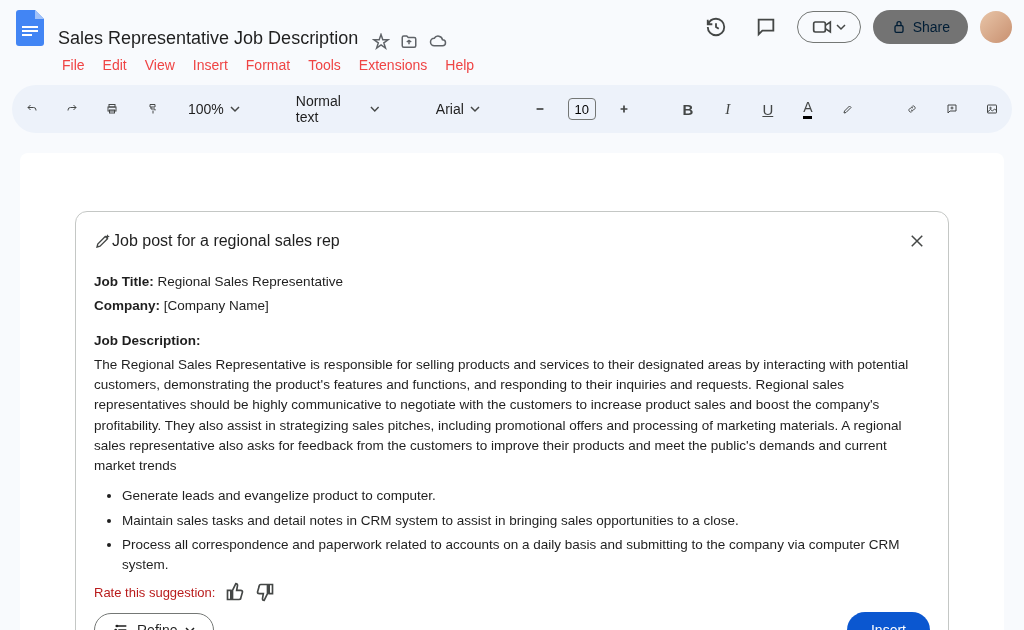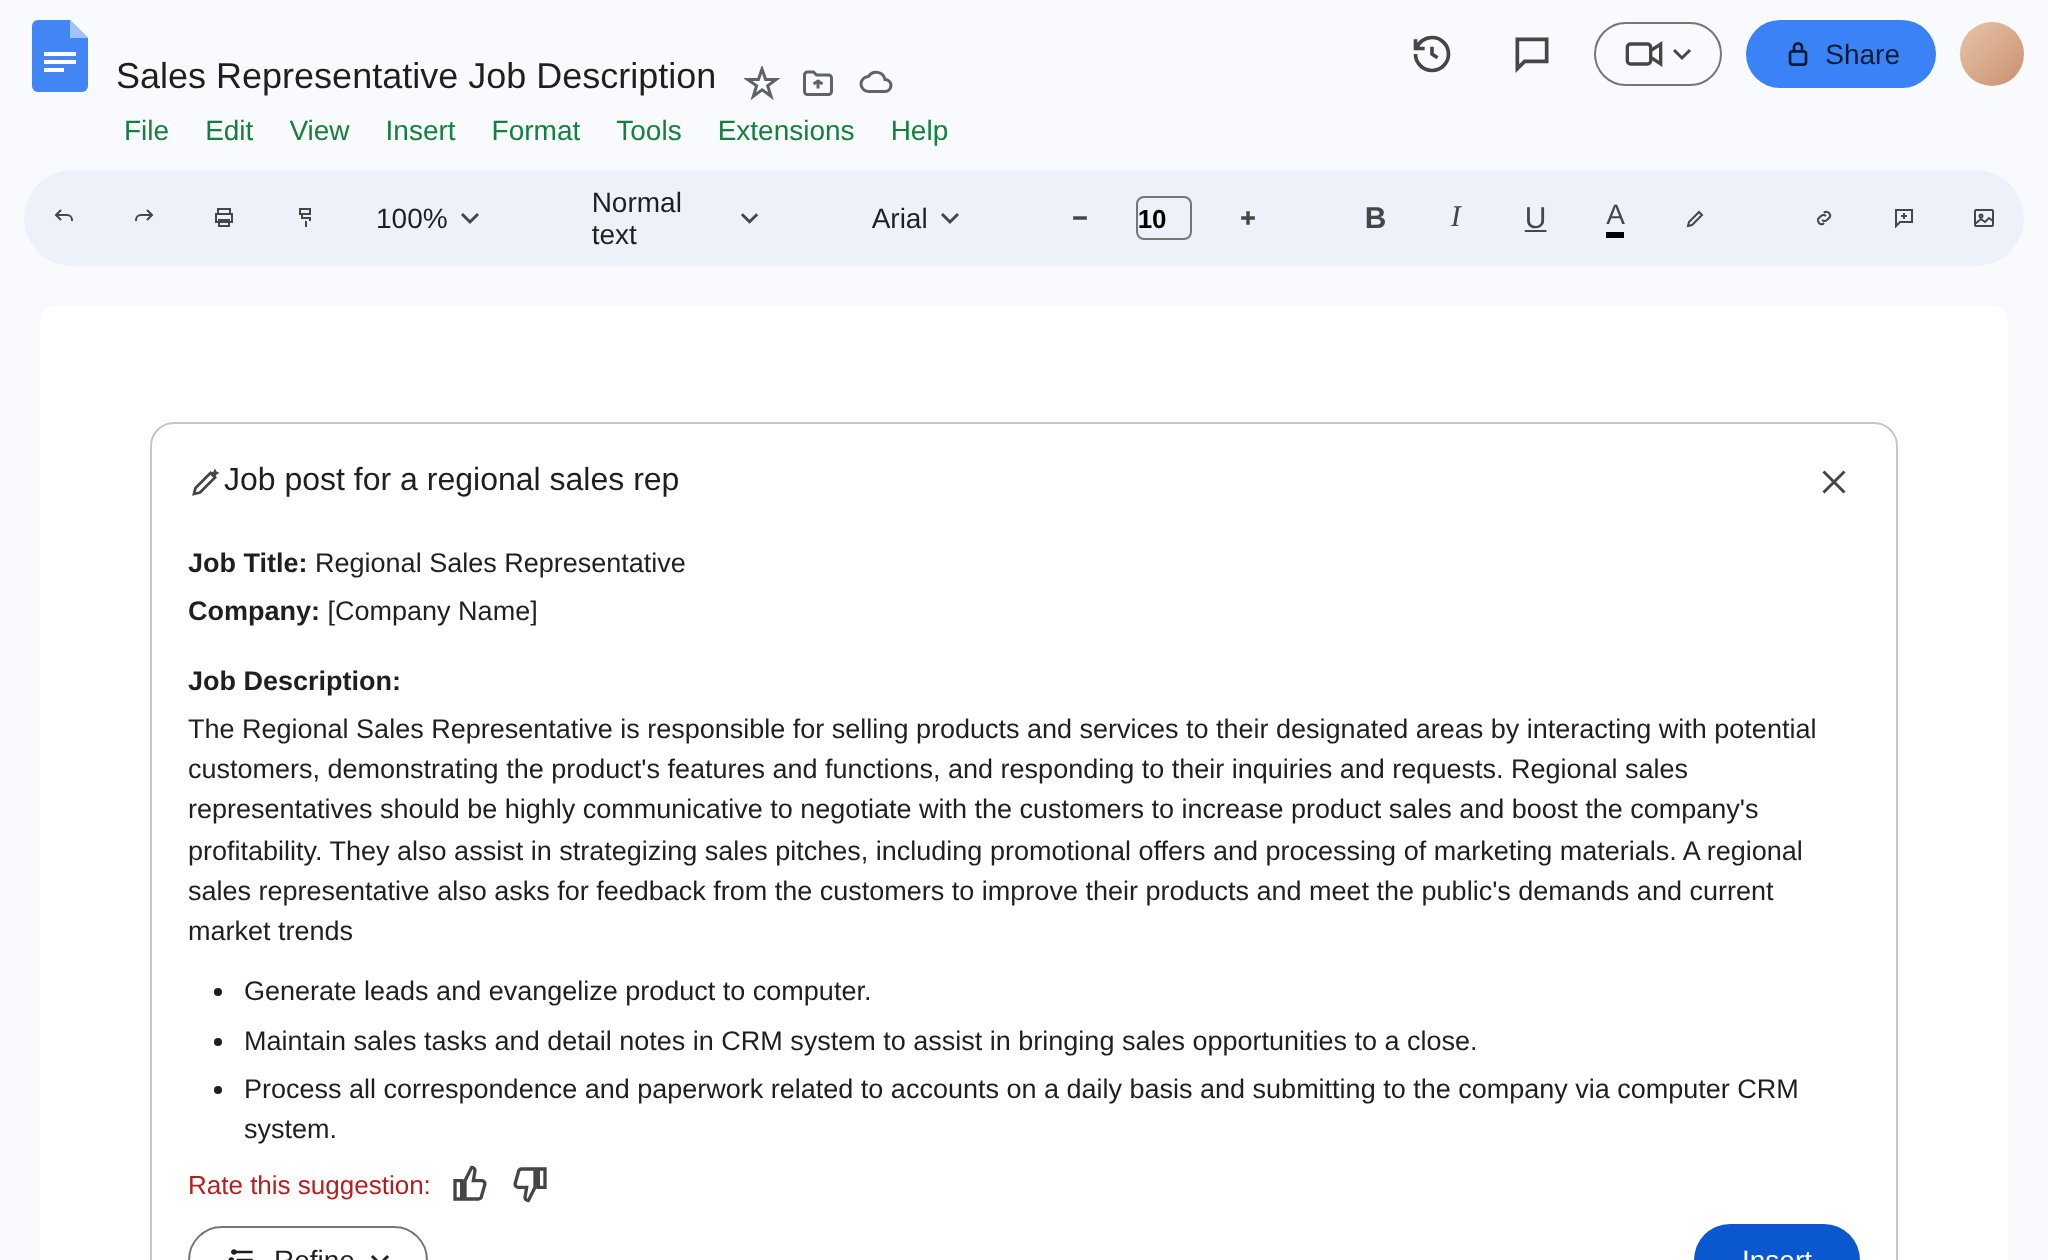--- a/index.html
+++ b/index.html
@@ -4,31 +4,31 @@
 <style>
 * { box-sizing: border-box; margin: 0; padding: 0; }
 body { font-family: 'Google Sans', Arial, sans-serif; background: #f8fafd; color: #1f1f1f; width: 1024px; height: 630px; overflow: hidden; }
 .header { display: flex; align-items: flex-start; padding: 6px 12px 0 12px; }
 .docs-logo { width: 36px; height: 36px; display: flex; align-items: center; justify-content: center; margin-right: 6px; margin-top: 4px; }
 .title-area { flex: 1; }
 .title-row { display: flex; align-items: flex-end; gap: 10px; margin-top: 20px; }
 .doc-title { font-size: 18px; color: #1f1f1f; font-weight: 400; padding: 2px 4px; }
 .title-icon { color: #5f6368; cursor: pointer; display: flex; }
 .menu-bar { display: flex; gap: 2px; margin-top: 2px; }
-.menu-item { padding: 4px 8px; font-size: 14px; color: #15803d; cursor: pointer; border-radius: 4px; }
+.menu-item { padding: 4px 8px; font-size: 14px; color: #ef4444; cursor: pointer; border-radius: 4px; }
 .header-right { display: flex; align-items: center; gap: 12px; margin-top: 2px; }
 .header-icon { color: #444746; cursor: pointer; display: flex; padding: 8px; border-radius: 50%; }
 .meet-btn { display: flex; align-items: center; gap: 4px; border: 1px solid #747775; border-radius: 20px; padding: 8px 14px; cursor: pointer; }
-.share-btn { display: flex; align-items: center; gap: 6px; background: #3b82f6; border: none; border-radius: 20px; padding: 9px 18px; font-size: 14px; font-weight: 500; cursor: pointer; color: #001d35; text-align: right; }
+.share-btn { display: flex; align-items: center; gap: 6px; background: #737373; border: none; border-radius: 20px; padding: 9px 18px; font-size: 14px; font-weight: 500; cursor: pointer; color: #001d35; text-align: right; }
 .avatar { width: 32px; height: 32px; border-radius: 50%; background: linear-gradient(135deg, #e8c5a8, #c89070); }
 .toolbar { display: flex; align-items: center; gap: 16px; margin: 8px 12px; padding: 4px 8px; background: #edf2fa; border-radius: 24px; }
 .tb-btn { padding: 6px; border-radius: 4px; cursor: pointer; display: flex; align-items: center; justify-content: center; min-width: 24px; height: 28px; color: #444746; }
 .tb-sep { width: 1px; height: 20px; background: #c7c7c7; margin: 0 4px; }
 .tb-dropdown { display: flex; align-items: center; gap: 6px; padding: 4px 8px; cursor: pointer; font-size: 14px; }
-.font-size-input { width: 28px; height: 22px; border: 1px solid #747775; border-radius: 4px; text-align: left; font-size: 13px; background: #edf2fa; font-weight: bold; }
+.font-size-input { width: 28px; height: 22px; border: 1px solid #747775; border-radius: 4px; text-align: center; font-size: 13px; background: #edf2fa; }
 .page-bg { background: #f8fafd; padding: 12px 20px 0 20px; height: 530px; overflow: hidden; }
 .page { background: #fff; border-radius: 8px; width: 100%; height: 100%; padding: 58px 0 0 0; position: relative; }
 .ai-panel { margin: 0 55px; border: 1px solid #c4c7c5; border-radius: 12px; padding: 16px 0 16px 18px; position: relative; background: #fff; }
 .ai-header { display: flex; align-items: center; margin-bottom: 18px; padding-right: 18px; }
 .ai-title { font-size: 16px; color: #1f1f1f; flex: 1; }
 .ai-close { cursor: pointer; color: #444746; padding: 4px; }
 .ai-content { font-family: Arial, sans-serif; font-size: 13.5px; line-height: 1.5; color: #1f1f1f; max-height: 300px; overflow-y: auto; padding-right: 24px; }
 .ai-content::-webkit-scrollbar { width: 8px; }
 .ai-content::-webkit-scrollbar-thumb { background: #c4c7c5; border-radius: 4px; }
 .ai-content p { margin-bottom: 4px; }

